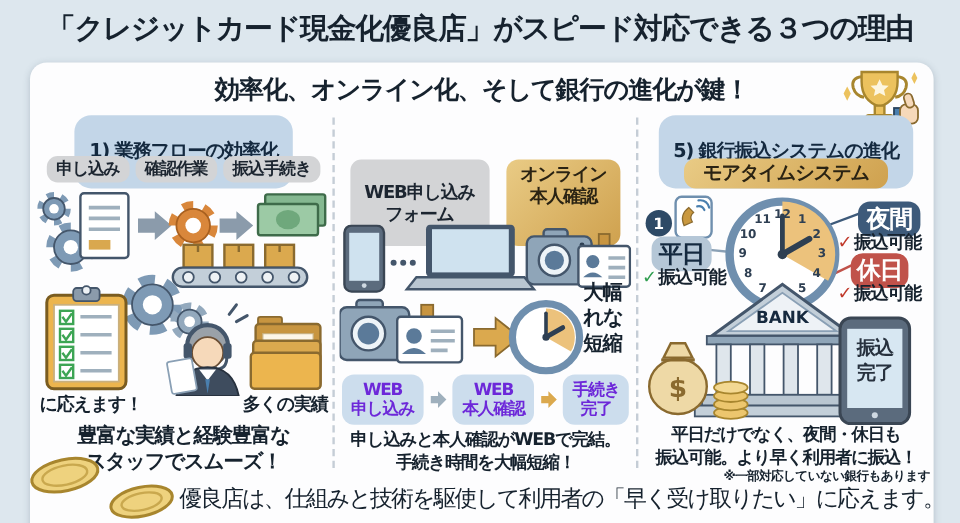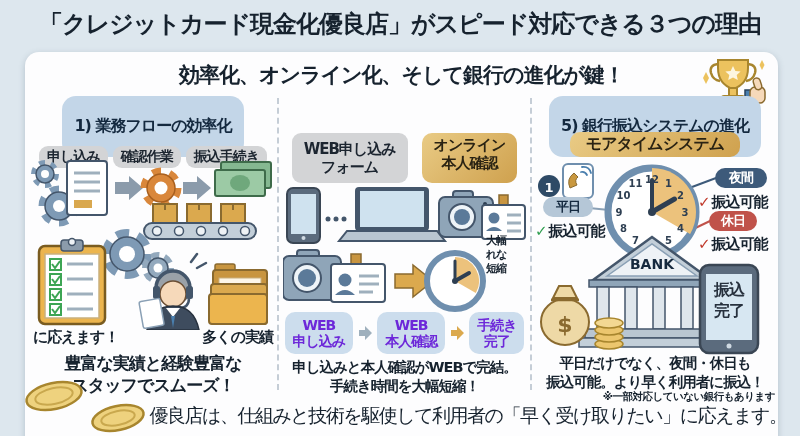--- a/index.html
+++ b/index.html
@@ -16,21 +16,21 @@
   .col{top:44px;height:300px;}
   .pill{border-radius:12px;font-weight:700;display:inline-block;box-sizing:border-box;}
   .pill-hdr{background:#c3d6e8;color:#14293f;font-size:16px;padding:20px 12px;border-radius:14px;letter-spacing:-1px;}
   .pill-gray{background:#d3d4d6;color:#1c2530;font-size:14px;padding:2px 8px;border-radius:9px;letter-spacing:-1px;}
   .pill-gold{background:linear-gradient(135deg,#e9cb85,#cfa14e);color:#2a2313;border-radius:10px;font-size:15px;
              padding:2px 10px;letter-spacing:-1px;}
   .pill-flow{background:#ccdded;color:#6d28d9;font-size:14px;line-height:1.15;padding:5px 8px;border-radius:10px;letter-spacing:-1px;}
   .hdr-row{left:0;right:0;text-align:center;top:0;}
   .cap{font-weight:800;line-height:1.3;letter-spacing:-1px;}
   .lbl{font-weight:800;font-size:15px;letter-spacing:-1px;}
-  .clockpill{position:absolute;border-radius:10px;font-weight:800;font-size:13px;text-align:center;
+  .clockpill{position:absolute;border-radius:10px;font-weight:800;font-size:20px;text-align:center;
              padding:1px 0;letter-spacing:-1px;}
   .notep{position:absolute;font-weight:800;font-size:15px;letter-spacing:-1px;white-space:nowrap;}
   .notep .ck{margin-right:2px;}
   .ck-g{color:#2f9e4f;} .ck-r{color:#c0392b;}
   #footer-text{top:403px;left:140px;right:4px;font-size:19px;font-weight:400;letter-spacing:-1.5px;text-align:center;}
   svg{display:block;}
   svg text{font-family:"DejaVu Sans","Liberation Sans",sans-serif;}
 </style>
 </head>
 <body>
@@ -55,21 +55,21 @@
       <rect x="52" y="33" width="15" height="16" rx="5" fill="#f6d9ba" stroke="#8a6a2f" stroke-width="1.5"></rect>
       <rect x="56" y="24" width="7" height="12" rx="3.5" fill="#f6d9ba" stroke="#8a6a2f" stroke-width="1.5" transform="rotate(-18 59 30)"></rect>
     </g>
   </svg>
 
   <div class="abs divider" style="left:252px"></div>
   <div class="abs divider" style="left:505px"></div>
 
   <div class="abs col" style="left:6px;width:244px">
     <div class="abs hdr-row"><span class="pill pill-hdr">1) 業務フローの効率化</span></div>
-    <div class="abs ctr" style="top:50px;left:0;right:0">
+    <div class="abs ctr" style="top:34px;left:0;right:0">
       <span class="pill pill-gray">申し込み</span>
       <span class="pill pill-gray">確認作業</span>
       <span class="pill pill-gray">振込手続き</span>
     </div>
 
     <svg class="abs" style="top:62px;left:0" width="244" height="172" viewBox="0 0 244 172">
 
       <g>
         <circle cx="14" cy="16" r="11" fill="none" stroke="#7e9ab5" stroke-width="6" pathLength="60" stroke-dasharray="5 5"></circle>
         <circle cx="14" cy="16" r="9" fill="#7e9ab5" stroke="#44566b" stroke-width="1.5"></circle>
@@ -177,21 +177,21 @@
     <div class="abs" style="top:232px;left:2px;right:2px;display:flex;justify-content:space-between">
       <span class="lbl">に応えます！</span>
       <span class="lbl">多くの実績</span>
     </div>
     <div class="abs ctr cap pre" style="top:256px;left:0;right:0;font-size:17px">豊富な実績と経験豊富な
 スタッフでスムーズ！</div>
   </div>
 
   <div class="abs col" style="left:258px;width:243px">
     <div class="abs" style="top:37px;left:0;right:0;display:flex;justify-content:center;gap:14px">
-      <span class="pill pill-gray pre ctr" style="font-size:15px;line-height:1.2;padding:7px 12px">WEB申し込み
+      <span class="pill pill-gray pre ctr" style="font-size:15px;line-height:1.2;padding:18px 12px">WEB申し込み
 フォーム</span>
       <span class="pill pill-gold pre ctr" style="line-height:1.2;padding:3px 12px">オンライン
 本人確認</span>
     </div>
 
     <svg class="abs" style="top:91px;left:0" width="243" height="58" viewBox="0 0 243 58">
       <g>
         <rect x="4" y="1" width="33" height="55" rx="6" fill="#5b6b7d" stroke="#3a4654" stroke-width="2"></rect>
         <rect x="8" y="7" width="25" height="40" fill="#cfe2ef"></rect>
         <circle cx="20.5" cy="51" r="2" fill="#cfd9e2"></circle>
@@ -242,21 +242,21 @@
       </g>
       <path d="M112,26 h18 v-9 l20,16 -20,16 v-9 h-18 z" fill="#dba94e" stroke="#8a6a2f" stroke-width="1.5"></path>
       <g>
         <circle cx="172" cy="33" r="28" fill="#fff" stroke="#6f8fae" stroke-width="6"></circle>
         <path d="M172,33 L172,9 A24,24 0 0 1 192.8,45 Z" fill="#ecc27c"></path>
         <line x1="172" y1="33" x2="172" y2="13" stroke="#2e3f52" stroke-width="3" stroke-linecap="round"></line>
         <line x1="172" y1="33" x2="186" y2="25" stroke="#2e3f52" stroke-width="4" stroke-linecap="round"></line>
         <circle cx="172" cy="33" r="3" fill="#2e3f52"></circle>
       </g>
     </svg>
-    <div class="abs pre cap" style="top:138px;left:203px;font-size:11px;line-height:1.25">大幅
+    <div class="abs pre cap" style="top:138px;left:203px;font-size:17px;line-height:1.25">大幅
 れな
 短縮</div>
 
     <div class="abs" style="top:216px;left:0;right:0;display:flex;justify-content:center;align-items:center;gap:4px">
       <span class="pill pill-flow pre ctr">WEB
 申し込み</span>
       <svg width="16" height="16" viewBox="0 0 16 16">
         <path d="M2,5 h6 v-4 l7,7 -7,7 v-4 h-6 z" fill="#9fb0bd"></path>
         </svg>
       <span class="pill pill-flow pre ctr">WEB

